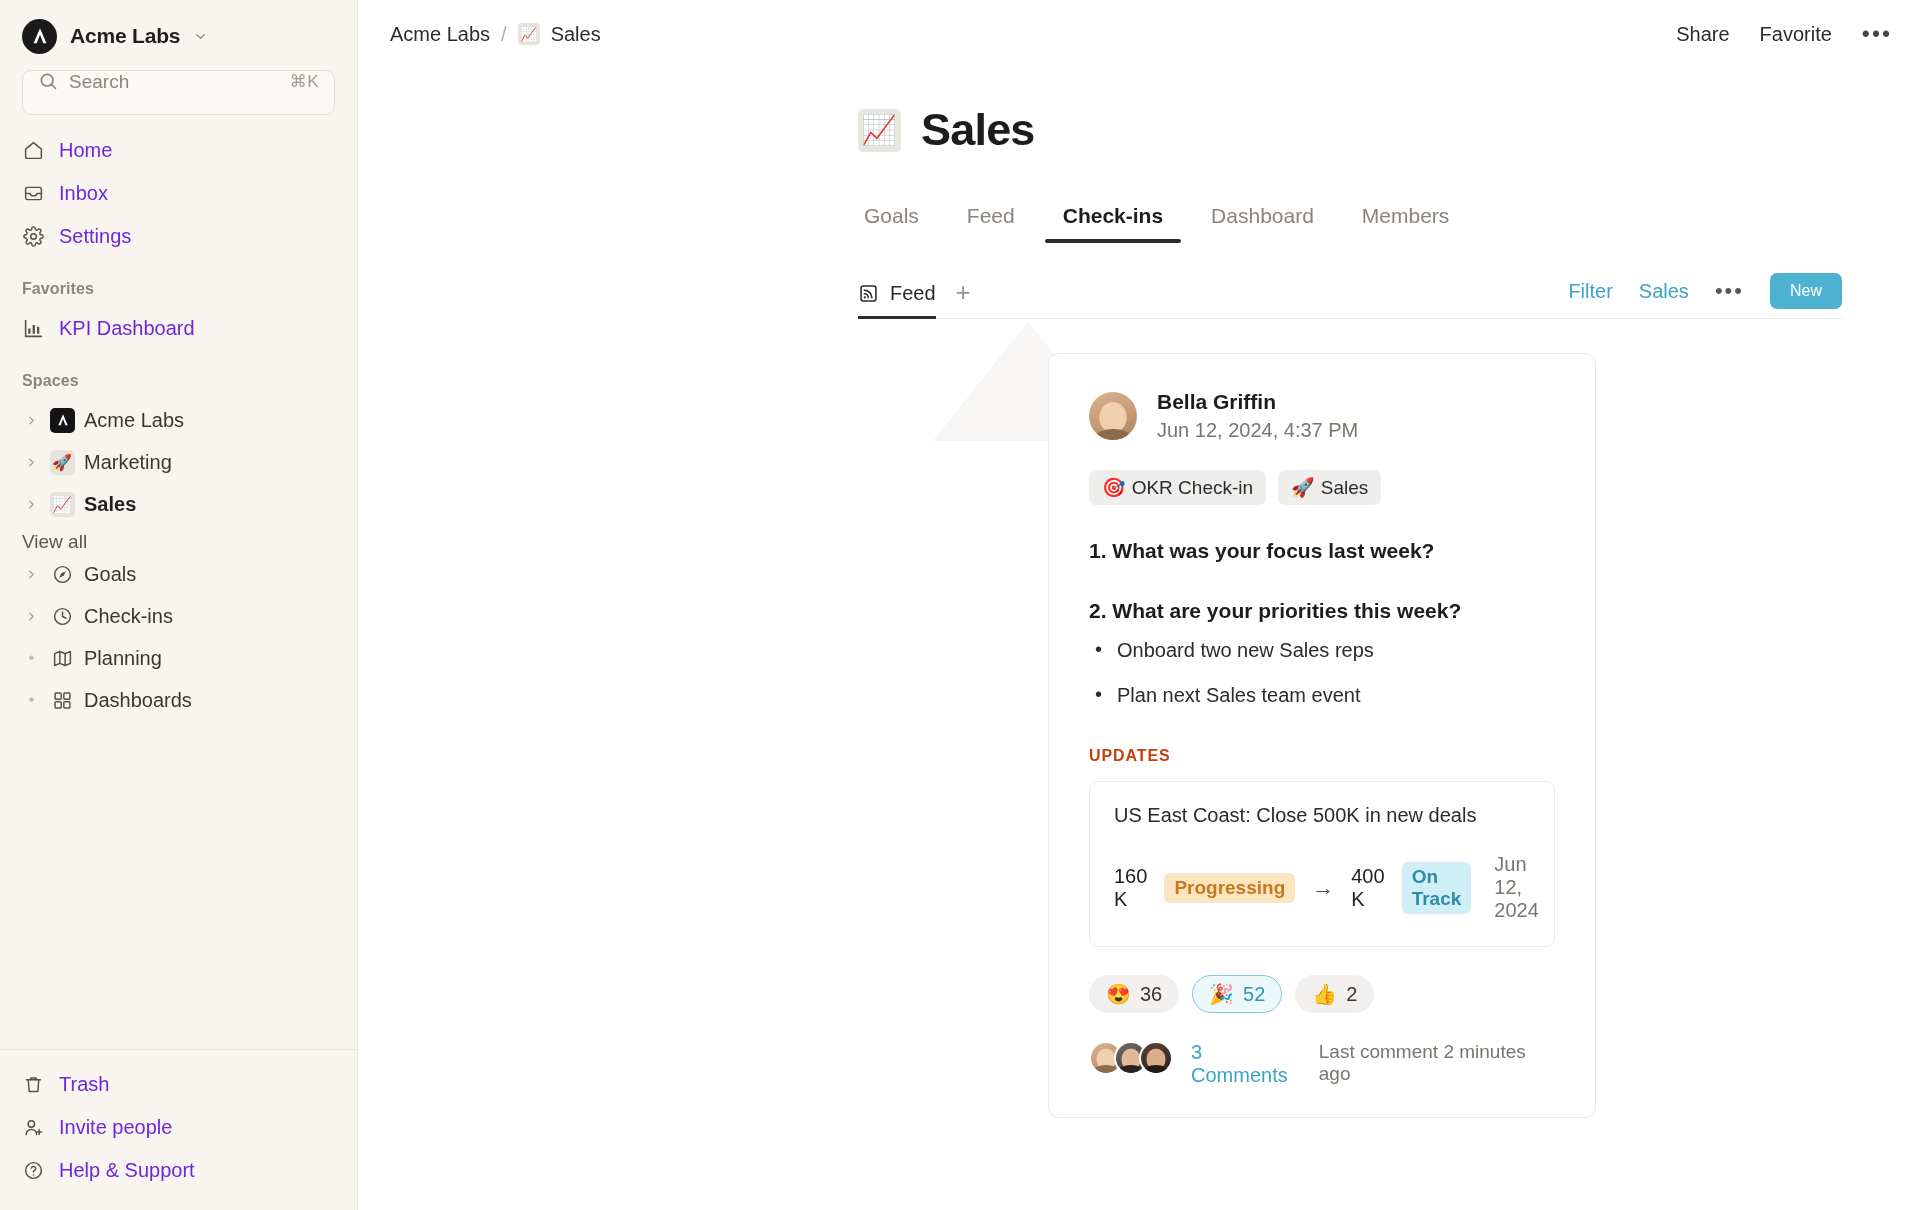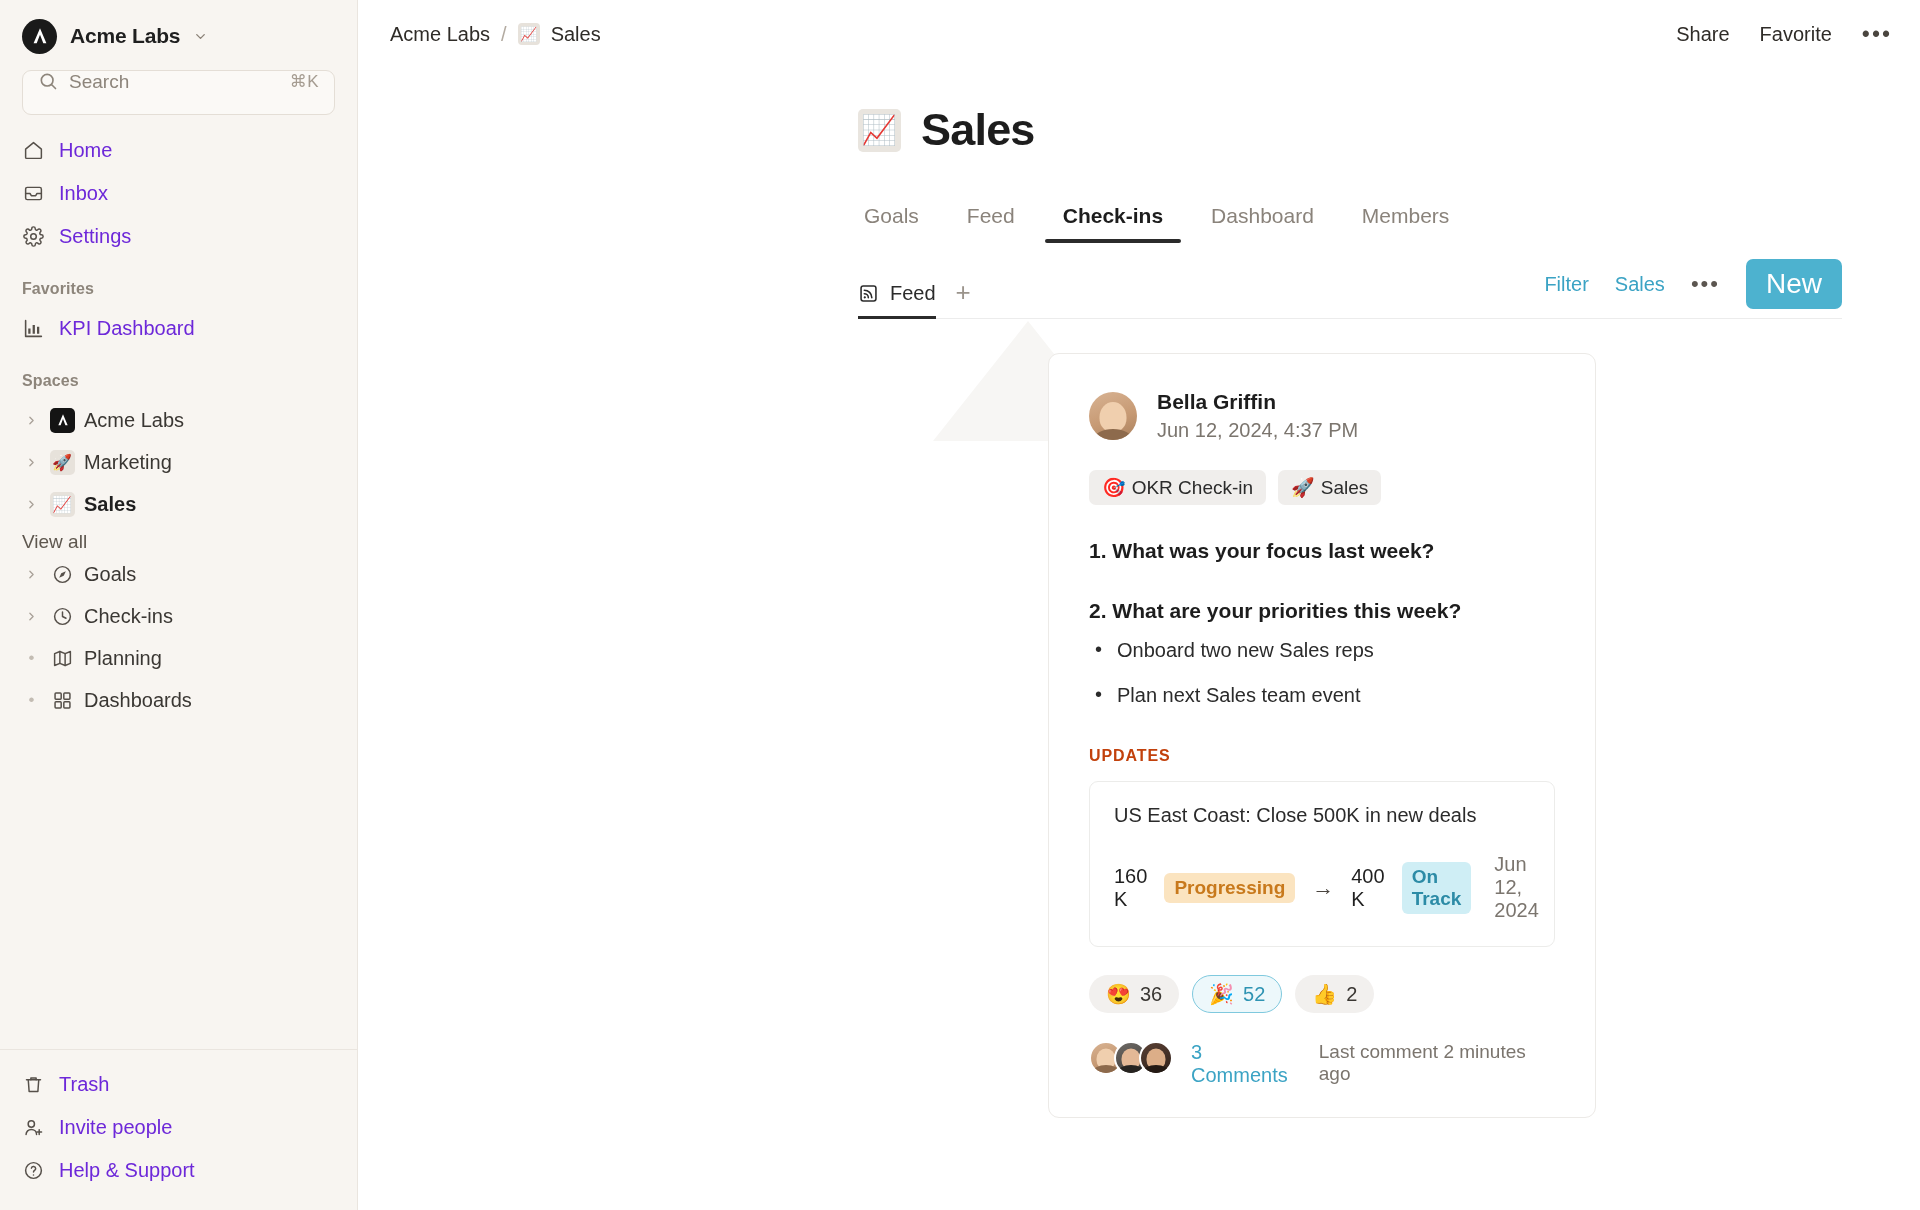--- a/index.html
+++ b/index.html
@@ -137,21 +137,21 @@
   }
   .viewtab.active::after {
     content: ""; position: absolute; left: 0; right: 0; bottom: -1px;
     height: 3px; background: #2b2b2b;
   }
   .view-add { margin-left: 20px; padding-bottom: 13px; color: #9b948c; font-size: 26px; cursor: pointer; line-height: 1; }
   .viewbar-right { margin-left: auto; display: flex; align-items: center; gap: 26px; padding-bottom: 9px; }
   .vb-link { font-size: 20px; color: #3ba3c4; cursor: pointer; }
   .vb-dots { font-size: 22px; color: #5c5650; cursor: pointer; letter-spacing: 2px; line-height: 1; }
   .btn-new {
-    background: #4db2cf; color: #fff; font-size: 28px;
+    background: #4db2cf; color: #fff; font-size: 16px;
     border: none; border-radius: 7px; padding: 9px 20px;
     cursor: pointer; font-family: inherit;
   }
 
   
   .feed { margin-left: 690px; margin-right: 324px; margin-top: 34px; position: relative; z-index: 1; }
   .card {
     border: 1px solid #eceae7; border-radius: 11px; background: #fff;
     padding: 34px 40px 30px 40px;
   }

